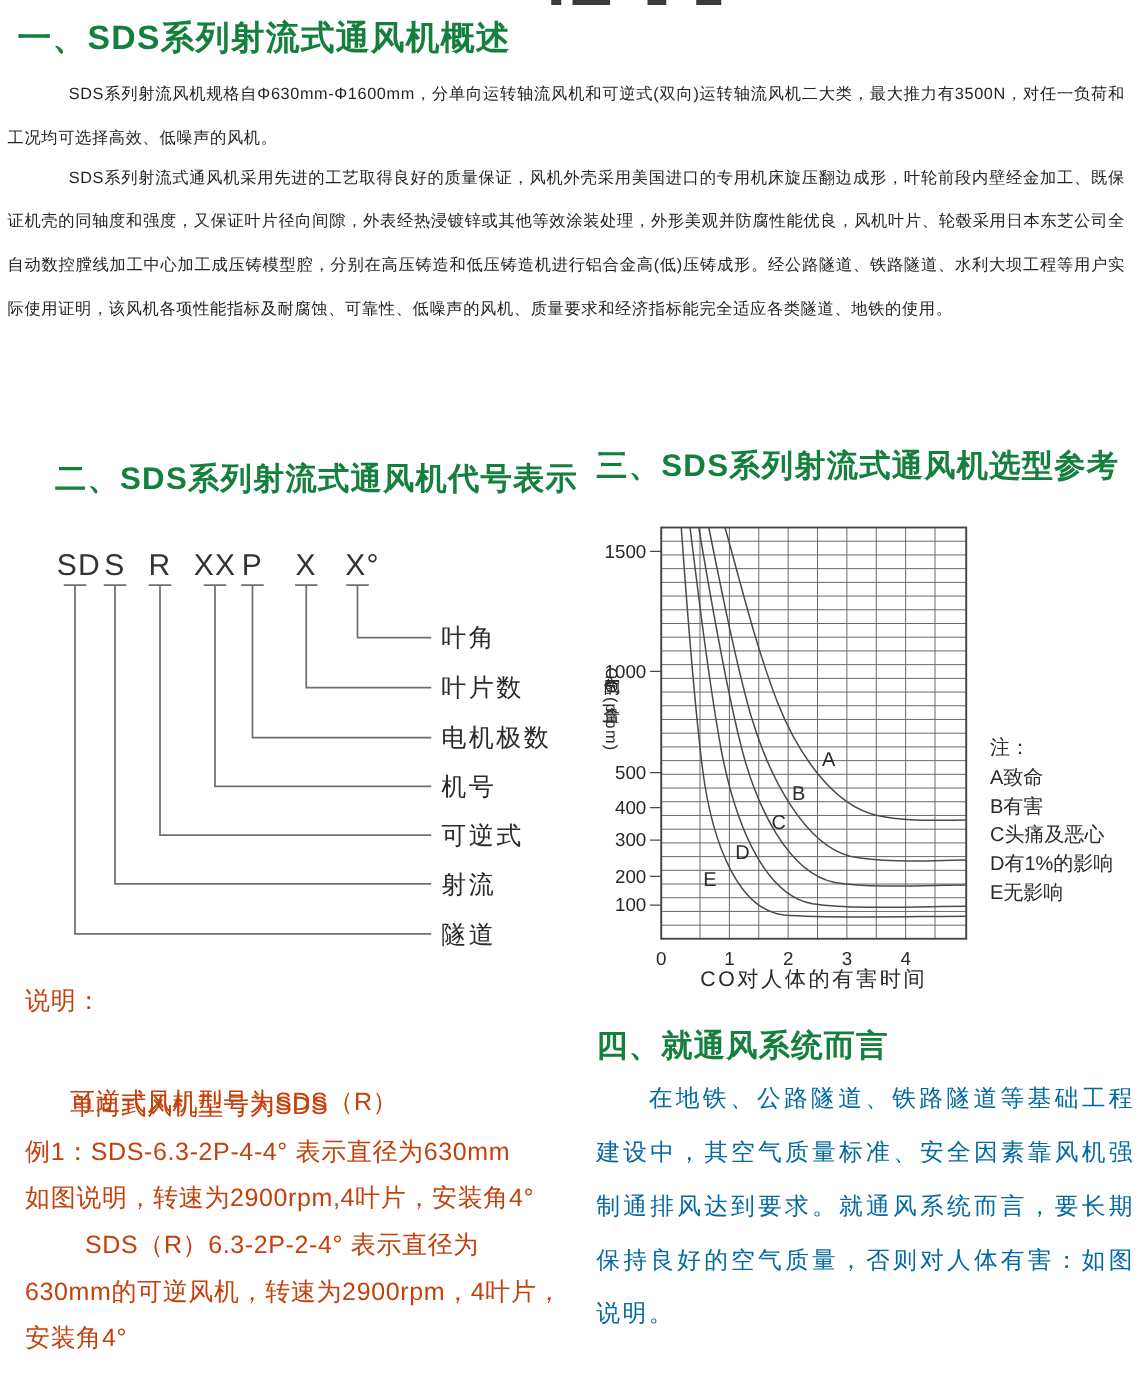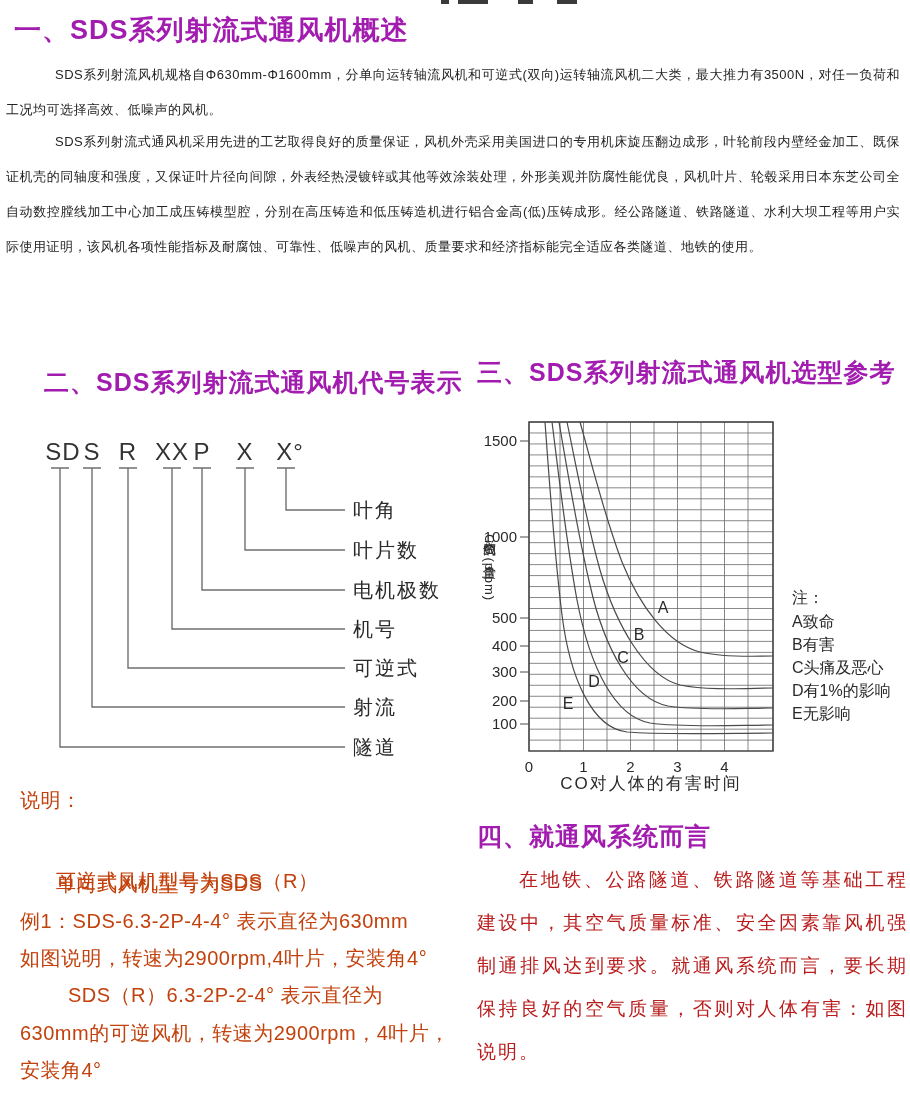--- a/index.html
+++ b/index.html
@@ -1,30 +1,30 @@
 <!DOCTYPE html>
 <html lang="zh"><head>
 <meta charset="utf-8">
 <style>
   html,body{margin:0;padding:0;background:#fff;}
   #page{
     position:relative;width:910px;height:1114px;background:#ffffff;
     font-family:"Liberation Sans",sans-serif;color:#222;overflow:hidden;
   }
   .abs{position:absolute;}
-  .h-title{font-weight:bold;color:#a21caf;letter-spacing:1px;white-space:nowrap;}
+  .h-title{font-weight:bold;color:#15803d;letter-spacing:1px;white-space:nowrap;}
   .body-para{
     font-size:13px;line-height:35px;text-align:justify;color:#242424;
     letter-spacing:0.5px;
   }
   .note-line{font-size:20px;color:#c2410c;white-space:nowrap;letter-spacing:0.5px;}
   .frag{position:absolute;top:0;height:4px;background:#3a3a3a;}
   #sec4-para{
     font-size:19px;line-height:43px;letter-spacing:2px;text-align:justify;
-    text-indent:42px;color:#b91c1c;
+    text-indent:42px;color:#0369a1;
   }
   #y-axis-label{
     writing-mode:vertical-rl;text-orientation:mixed;
     font-size:13px;letter-spacing:1px;color:#2a2a2a;white-space:nowrap;
   }
   svg text{fill:#2a2a2a;}
   #chart-grid line{stroke:#6a6a6a;stroke-width:0.8;}
   .curve{fill:none;stroke:#4a4a4a;stroke-width:1.2;}
   .tickline{stroke:#4a4a4a;stroke-width:1;}
   .diag-line{stroke:#6f6f6f;stroke-width:1.4;fill:none;}

